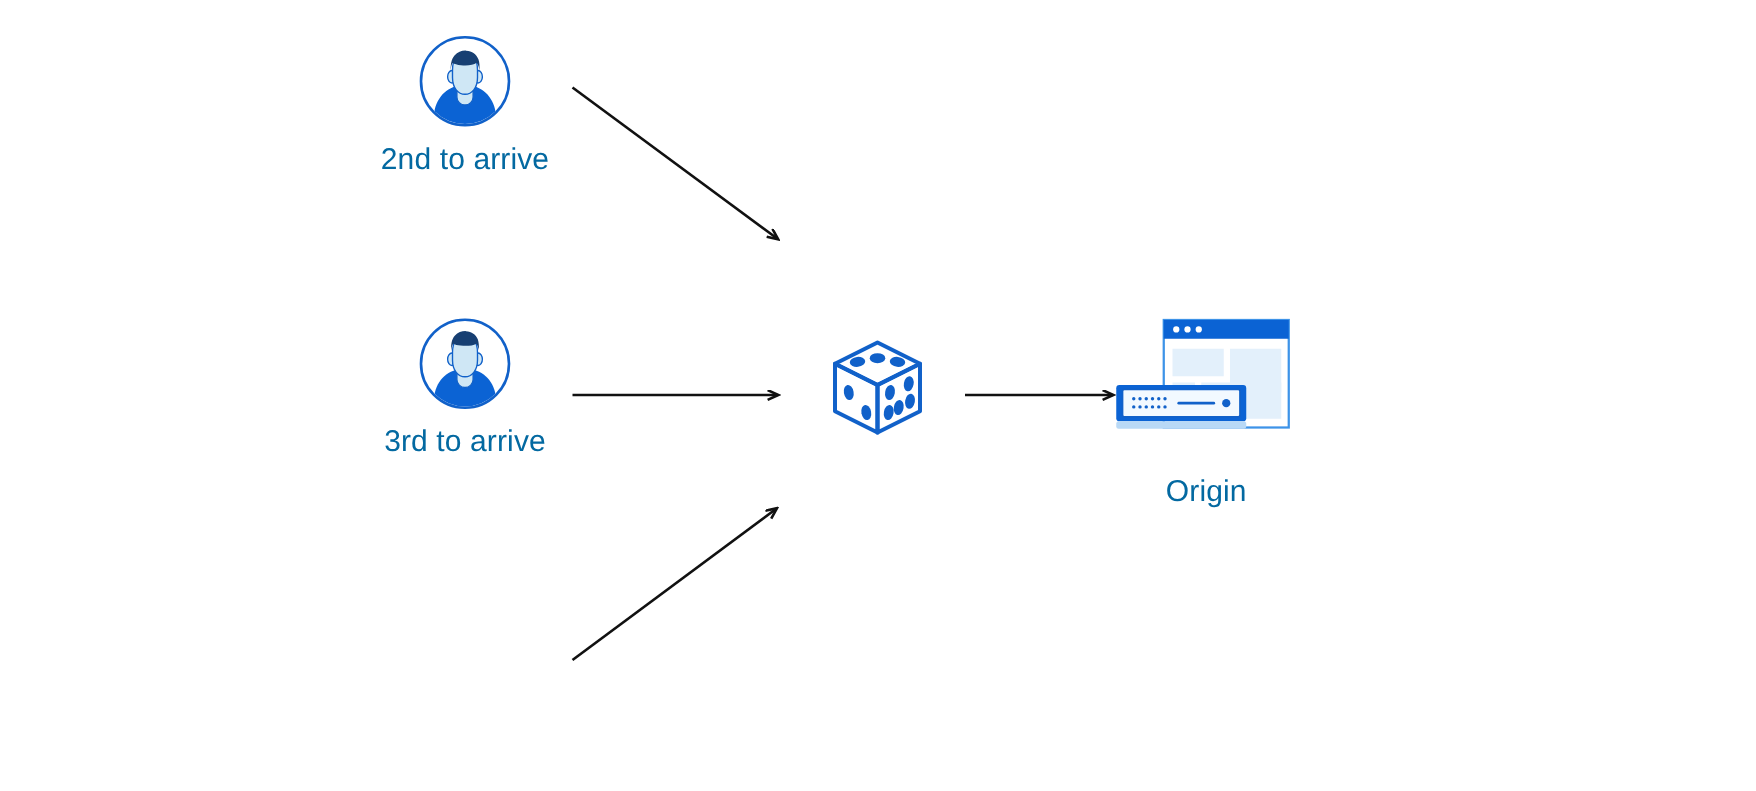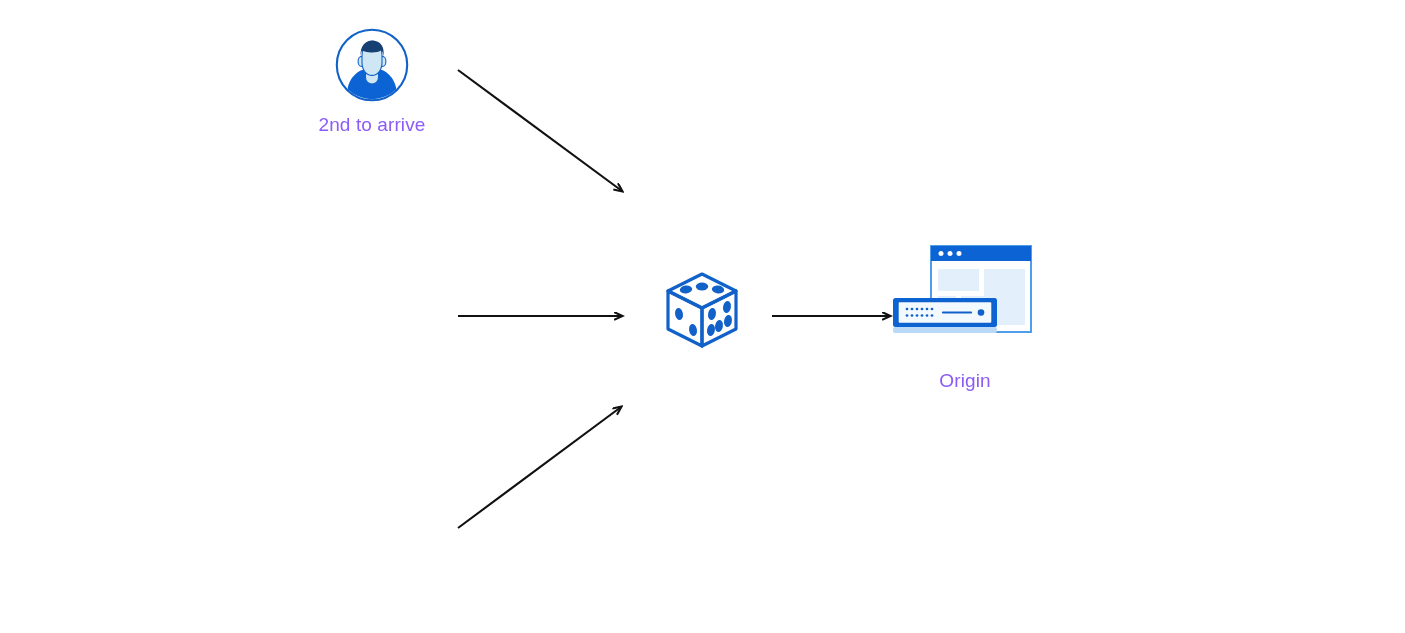--- a/index.html
+++ b/index.html
@@ -28,31 +28,31 @@
     pointer-events: none;
   }
   .node {
     position: absolute;
     display: flex;
     flex-direction: column;
     align-items: center;
   }
   .node-label {
     margin-top: 12px;
-    font-size: 19px;
+    font-size: 24px;
     line-height: 1.2;
-    color: #8b5cf6;
+    color: #0369a1;
     white-space: nowrap;
     letter-spacing: 0.1px;
   }
   .avatar-node { width: 160px; }
   .avatar-wrap { width: 74px; height: 74px; }
   .dice-node { left: 650px; top: 258px; width: 104px; }
   .dice-wrap { width: 104px; height: 104px; }
-  .origin-node { left: 885px; top: 238px; width: 160px; }
+  .origin-node { left: 885px; top: 248px; width: 160px; }
   .origin-wrap { width: 160px; height: 118px; }
   .origin-node .node-label { margin-top: 14px; }
   svg { display: block; overflow: visible; }
 </style>
 </head>
 <body>
 
 <div class="canvas">
 
   <svg class="arrows-layer" viewBox="0 0 1405 633" width="1405" height="633">
@@ -84,20 +84,39 @@
           <ellipse cx="26.6" cy="33.4" rx="3.5" ry="5" fill="#cfe7f5" stroke="#1161c9" stroke-width="1.1"></ellipse>
           <ellipse cx="47.4" cy="33.4" rx="3.5" ry="5" fill="#cfe7f5" stroke="#1161c9" stroke-width="1.1"></ellipse>
           <path d="M27 28c0-9 4.6-14.6 10-14.6S47 19 47 28v6c0 8.4-4.5 13.4-10 13.4S27 42.4 27 34v-6z" fill="#cfe7f5" stroke="#1161c9" stroke-width="1.1"></path>
           <path d="M25.6 28.8c-.3-5 .5-9.6 3-12.4 2.6-3 6.2-4.1 9.3-3.9 4.8.3 8.4 2.9 9.9 7 .8 2.2 1 5.6.7 9.3-.2-3.2-1-5.3-2.2-6.6-2.6 1.9-7.3 2.6-12.6 2-2.9-.3-5.2-1-6.7-1.8-.9 1.4-1.3 3.5-1.4 6.4z" fill="#173f72"></path>
         </g>
       </svg>
     </div>
     <div class="node-label">2nd to arrive</div>
   </div>
 
+  <div class="node avatar-node" style="left:292px; top:254px;">
+    <div class="avatar-wrap">
+      <svg width="74" height="74" viewBox="0 0 74 74">
+        <circle cx="37" cy="37" r="35.2" fill="#ffffff" stroke="#1161c9" stroke-width="2.1"></circle>
+        <clipPath id="clip-av2">
+            <circle cx="37" cy="37" r="34.2"></circle>
+          </clipPath>
+        <g clip-path="url(#clip-av2)">
+          <path d="M37 41c13.5 0 22.5 9 24.5 21 1 6 1 12 1 12H11.5s0-6 1-12C14.5 50 23.5 41 37 41z" fill="#0b63d4"></path>
+          <path d="M30.5 36h13v13.5c0 3.6-2.9 6.5-6.5 6.5s-6.5-2.9-6.5-6.5V36z" fill="#cfe7f5" stroke="#1161c9" stroke-width="1.1"></path>
+          <ellipse cx="26.6" cy="33.4" rx="3.5" ry="5" fill="#cfe7f5" stroke="#1161c9" stroke-width="1.1"></ellipse>
+          <ellipse cx="47.4" cy="33.4" rx="3.5" ry="5" fill="#cfe7f5" stroke="#1161c9" stroke-width="1.1"></ellipse>
+          <path d="M27 28c0-9 4.6-14.6 10-14.6S47 19 47 28v6c0 8.4-4.5 13.4-10 13.4S27 42.4 27 34v-6z" fill="#cfe7f5" stroke="#1161c9" stroke-width="1.1"></path>
+          <path d="M26 27c-.4-5.4.4-9.7 2.8-12.4 2.5-2.8 5.9-3.8 8.9-3.7 4.7.2 8.1 2.7 9.6 6.6.7 2 1 5.2.8 8.6-.4-2.4-1.1-4.1-2.1-5.2-2.8 1.6-7.4 2.1-12.5 1.5-2.5-.3-4.6-.8-6-1.5-.9 1.3-1.4 3.3-1.5 6.1z" fill="#173f72"></path>
+        </g>
+      </svg>
+    </div>
+    <div class="node-label">3rd to arrive</div>
+  </div>
 
 
   <div class="node dice-node">
     <div class="dice-wrap">
       <svg width="104" height="104" viewBox="0 0 104 104">
         <g fill="none" stroke="#1161c9" stroke-width="3.2" stroke-linejoin="round">
           <path d="M52 16 L86 33 L52 50 L18 33 Z"></path>
           <path d="M18 33 L18 71 L52 88 L52 50 Z"></path>
           <path d="M86 33 L86 71 L52 88 L52 50 Z"></path>
         </g>

